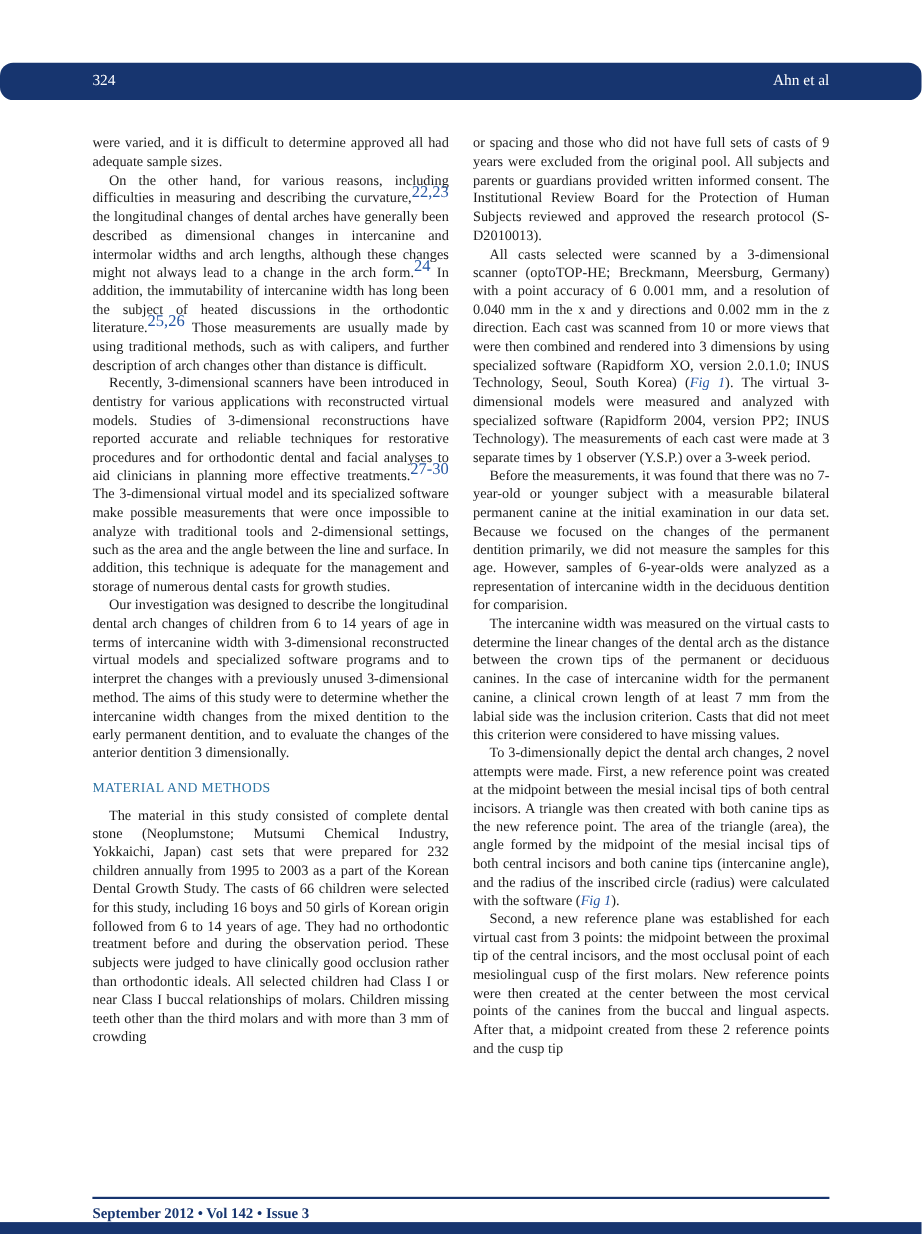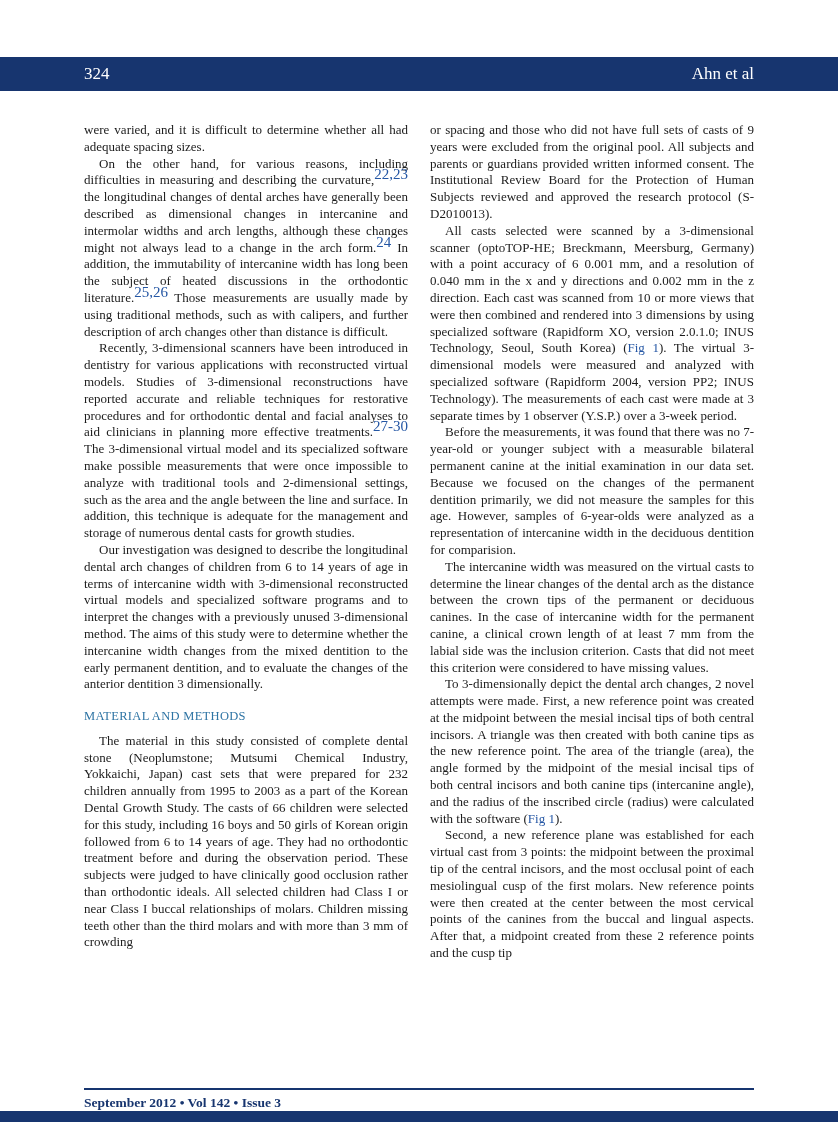--- a/index.html
+++ b/index.html
@@ -23,21 +23,22 @@
     left: 0;
     right: 0;
     height: 34px;
     background: var(--header-bar, #17356f);
     display: flex;
     justify-content: space-between;
     align-items: center;
     padding: 0 84px;
     box-sizing: border-box;
     color: #ffffff;
-    font-size: 17px;
+    font-size: 14px;
+    border-radius: 12px;
   }
   
   .columns {
     position: absolute;
     top: 122px;
     left: 84px;
     right: 84px;
     bottom: 44px;
     display: flex;
     gap: 22px;
@@ -66,20 +67,21 @@
     text-align: left;
   }
   sup.ref-link {
     color: var(--link, #2456a4);
     font-size: 15px;
     line-height: 0;
     vertical-align: super;
   }
   .fig-link {
     color: var(--link, #2456a4);
+    font-style: italic;
   }
   
   .footer-rule {
     position: absolute;
     left: 84px;
     right: 84px;
     top: 1088px;
     height: 0;
     border-top: 2px solid var(--footer-text, #17356f);
   }
@@ -110,21 +112,21 @@
 
 <div class="page">
 
   <header class="topbar">
     <span>324</span>
     <span>Ahn et al</span>
   </header>
 
   <main class="columns">
     <div class="col">
-        <p class="para"><span>were varied, and it is difficult to determine whether all had adequate spacing sizes.</span></p>
+        <p class="para"><span>were varied, and it is difficult to determine approved all had adequate sample sizes.</span></p>
         <p class="para indent"><span>On the other hand, for various reasons, including difficulties in measuring and describing the curvature,</span><sup class="ref-link">22,23</sup><span> the longitudinal changes of dental arches have generally been described as dimensional changes in intercanine and intermolar widths and arch lengths, although these changes might not always lead to a change in the arch form.</span><sup class="ref-link">24</sup><span> In addition, the immutability of intercanine width has long been the subject of heated discussions in the orthodontic literature.</span><sup class="ref-link">25,26</sup><span> Those measurements are usually made by using traditional methods, such as with calipers, and further description of arch changes other than distance is difficult.</span></p>
         <p class="para indent"><span>Recently, 3-dimensional scanners have been introduced in dentistry for various applications with reconstructed virtual models. Studies of 3-dimensional reconstructions have reported accurate and reliable techniques for restorative procedures and for orthodontic dental and facial analyses to aid clinicians in planning more effective treatments.</span><sup class="ref-link">27-30</sup><span> The 3-dimensional virtual model and its specialized software make possible measurements that were once impossible to analyze with traditional tools and 2-dimensional settings, such as the area and the angle between the line and surface. In addition, this technique is adequate for the management and storage of numerous dental casts for growth studies.</span></p>
         <p class="para indent"><span>Our investigation was designed to describe the longitudinal dental arch changes of children from 6 to 14 years of age in terms of intercanine width with 3-dimensional reconstructed virtual models and specialized software programs and to interpret the changes with a previously unused 3-dimensional method. The aims of this study were to determine whether the intercanine width changes from the mixed dentition to the early permanent dentition, and to evaluate the changes of the anterior dentition 3 dimensionally.</span></p>
         <h2 class="section-heading">MATERIAL AND METHODS</h2>
         <p class="para indent"><span>The material in this study consisted of complete dental stone (Neoplumstone; Mutsumi Chemical Industry, Yokkaichi, Japan) cast sets that were prepared for 232 children annually from 1995 to 2003 as a part of the Korean Dental Growth Study. The casts of 66 children were selected for this study, including 16 boys and 50 girls of Korean origin followed from 6 to 14 years of age. They had no orthodontic treatment before and during the observation period. These subjects were judged to have clinically good occlusion rather than orthodontic ideals. All selected children had Class I or near Class I buccal relationships of molars. Children missing teeth other than the third molars and with more than 3 mm of crowding</span></p>
       </div>
     <div class="col">
         <p class="para"><span>or spacing and those who did not have full sets of casts of 9 years were excluded from the original pool. All subjects and parents or guardians provided written informed consent. The Institutional Review Board for the Protection of Human Subjects reviewed and approved the research protocol (S-D2010013).</span></p>
         <p class="para indent"><span>All casts selected were scanned by a 3-dimensional scanner (optoTOP-HE; Breckmann, Meersburg, Germany) with a point accuracy of 6 0.001 mm, and a resolution of 0.040 mm in the x and y directions and 0.002 mm in the z direction. Each cast was scanned from 10 or more views that were then combined and rendered into 3 dimensions by using specialized software (Rapidform XO, version 2.0.1.0; INUS Technology, Seoul, South Korea) (</span><span class="fig-link">Fig 1</span><span>). The virtual 3-dimensional models were measured and analyzed with specialized software (Rapidform 2004, version PP2; INUS Technology). The measurements of each cast were made at 3 separate times by 1 observer (Y.S.P.) over a 3-week period.</span></p>
         <p class="para indent"><span>Before the measurements, it was found that there was no 7-year-old or younger subject with a measurable bilateral permanent canine at the initial examination in our data set. Because we focused on the changes of the permanent dentition primarily, we did not measure the samples for this age. However, samples of 6-year-olds were analyzed as a representation of intercanine width in the deciduous dentition for comparision.</span></p>

